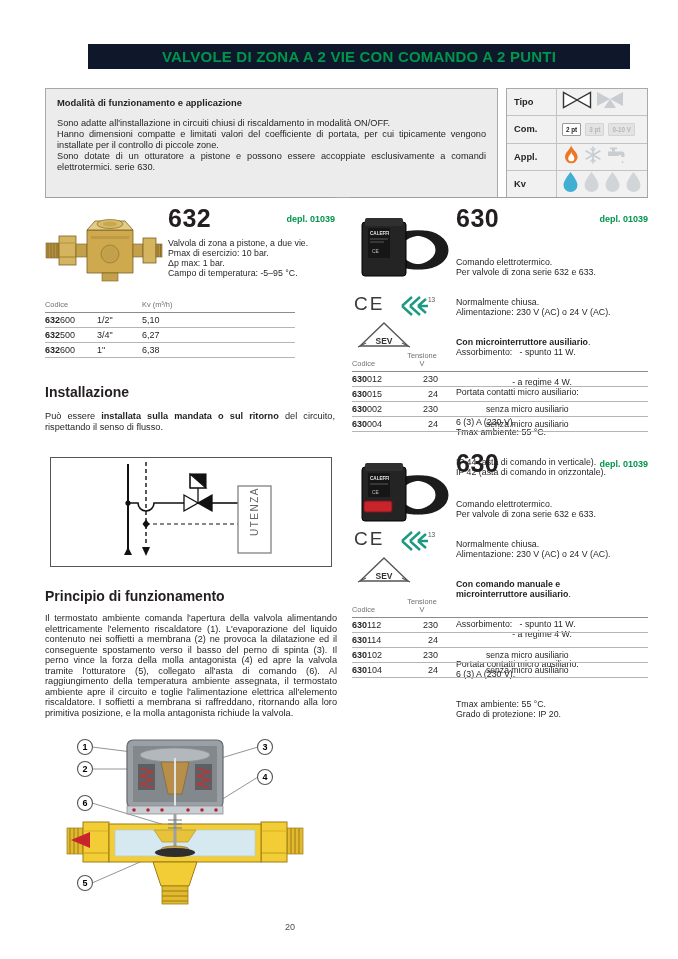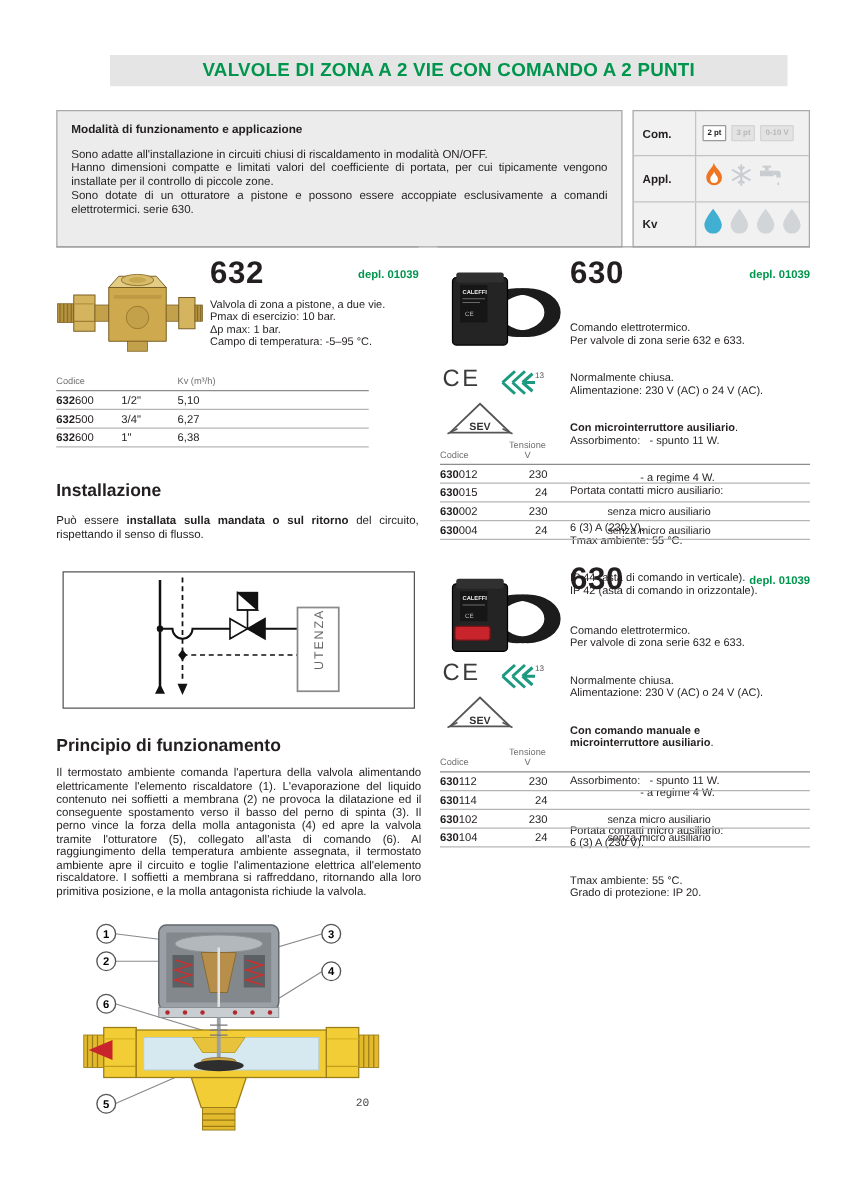--- a/index.html
+++ b/index.html
@@ -3,21 +3,21 @@
 <meta charset="utf-8">
 <style>
   html,body{margin:0;padding:0;}
   body{
     width:678px;height:959px;position:relative;background:#ffffff;
     font-family:"Liberation Sans","DejaVu Sans",sans-serif;color:#231f20;
     overflow:hidden;
   }
   .abs{position:absolute;}
   
-  .title-bar{left:88px;top:44px;width:542px;height:25px;background:#e5e5e5;
+  .title-bar{left:88px;top:44px;width:542px;height:25px;background:#0f172a;
     display:flex;align-items:center;justify-content:center;}
   .title-text{color:#00954c;font-weight:bold;font-size:15px;letter-spacing:.2px;}
   
   .intro-box{left:45px;top:88px;width:453px;height:110px;background:#ececec;
     border:1px solid #a9a9a9;box-sizing:border-box;padding:8px 11px;}
   .intro-title{font-weight:bold;font-size:9.4px;margin-bottom:10px;}
   .intro-p{font-size:9.2px;line-height:11px;text-align:justify;}
   
   .spec{left:506px;top:88px;width:142px;height:110px;background:#f1f1f1;
     border:1px solid #a9a9a9;box-sizing:border-box;display:flex;flex-direction:column;}
@@ -55,37 +55,55 @@
   .t630-h1{width:50px;}
   .t630-h2{width:40px;text-align:center;line-height:8px;}
   
   .h-sec{font-weight:bold;font-size:14px;}
   .body-p{font-size:9.2px;line-height:10.5px;text-align:justify;}
   .body-p .b{font-weight:bold;}
   
   .diagram-box{left:50px;top:457px;width:282px;height:110px;border:1px solid #555;
     box-sizing:border-box;background:#fff;}
   .ce-mark{font-size:19px;color:#3a3a3a;letter-spacing:2px;font-weight:500;}
-  .page-num{left:0;top:878px;width:580px;text-align:center;font-size:9px;color:#4d4d4d;font-family:Liberation Mono, monospace;}
+  .page-num{left:0;top:922px;width:580px;text-align:center;font-size:9px;color:#4d4d4d;}
 </style>
 </head>
 <body>
 
 <div class="abs title-bar">
   <span class="title-text">VALVOLE DI ZONA A 2 VIE CON COMANDO A 2 PUNTI</span>
 </div>
 
 <div class="abs intro-box">
   <div class="intro-title">Modalità di funzionamento e applicazione</div>
   <div class="intro-p"><span>Sono adatte all'installazione in circuiti chiusi di riscaldamento in modalità ON/OFF.</span></div>
   <div class="intro-p"><span>Hanno </span><span class="b">dimensioni compatte</span><span> e </span><span class="b">limitati valori del coefficiente di portata</span><span>, per cui tipicamente vengono installate per il controllo di </span><span class="b">piccole zone</span><span>.</span></div>
   <div class="intro-p"><span>Sono dotate di un </span><span class="b">otturatore a pistone</span><span> e possono essere accoppiate esclusivamente a </span><span class="b">comandi elettrotermici</span><span>. serie 630.</span></div>
 </div>
 
 <div class="abs spec">
+  <div class="spec-row">
+    <div class="spec-label">Tipo</div>
+    <div class="spec-icons">
+      <span>
+        <svg width="30" height="18" viewBox="0 0 30 18">
+            <polygon points="1.5,1.5 1.5,16.5 15,9" fill="#fff" stroke="#333" stroke-width="1.4"></polygon>
+            <polygon points="28.5,1.5 28.5,16.5 15,9" fill="#fff" stroke="#333" stroke-width="1.4"></polygon>
+          </svg>
+      </span>
+      <span>
+        <svg width="30" height="18" viewBox="0 0 30 18">
+            <polygon points="1,1 1,15 14,8" fill="#c9cdd1"></polygon>
+            <polygon points="27,1 27,15 14,8" fill="#c9cdd1"></polygon>
+            <polygon points="14,8 8,17 20,17" fill="#c9cdd1"></polygon>
+          </svg>
+      </span>
+    </div>
+  </div>
   <div class="spec-row">
     <div class="spec-label">Com.</div>
     <div class="spec-icons">
       <span class="chip on">2 pt</span>
       <span class="chip off">3 pt</span>
       <span class="chip off">0-10 V</span>
     </div>
   </div>
   <div class="spec-row">
     <div class="spec-label">Appl.</div>

